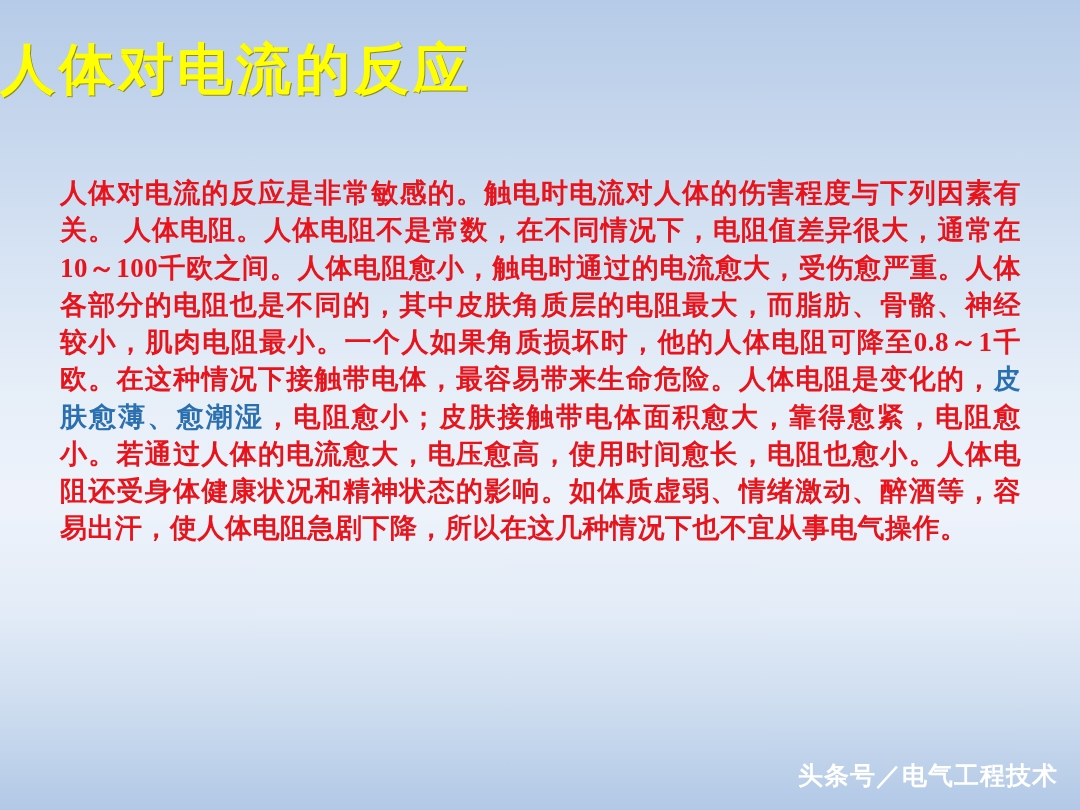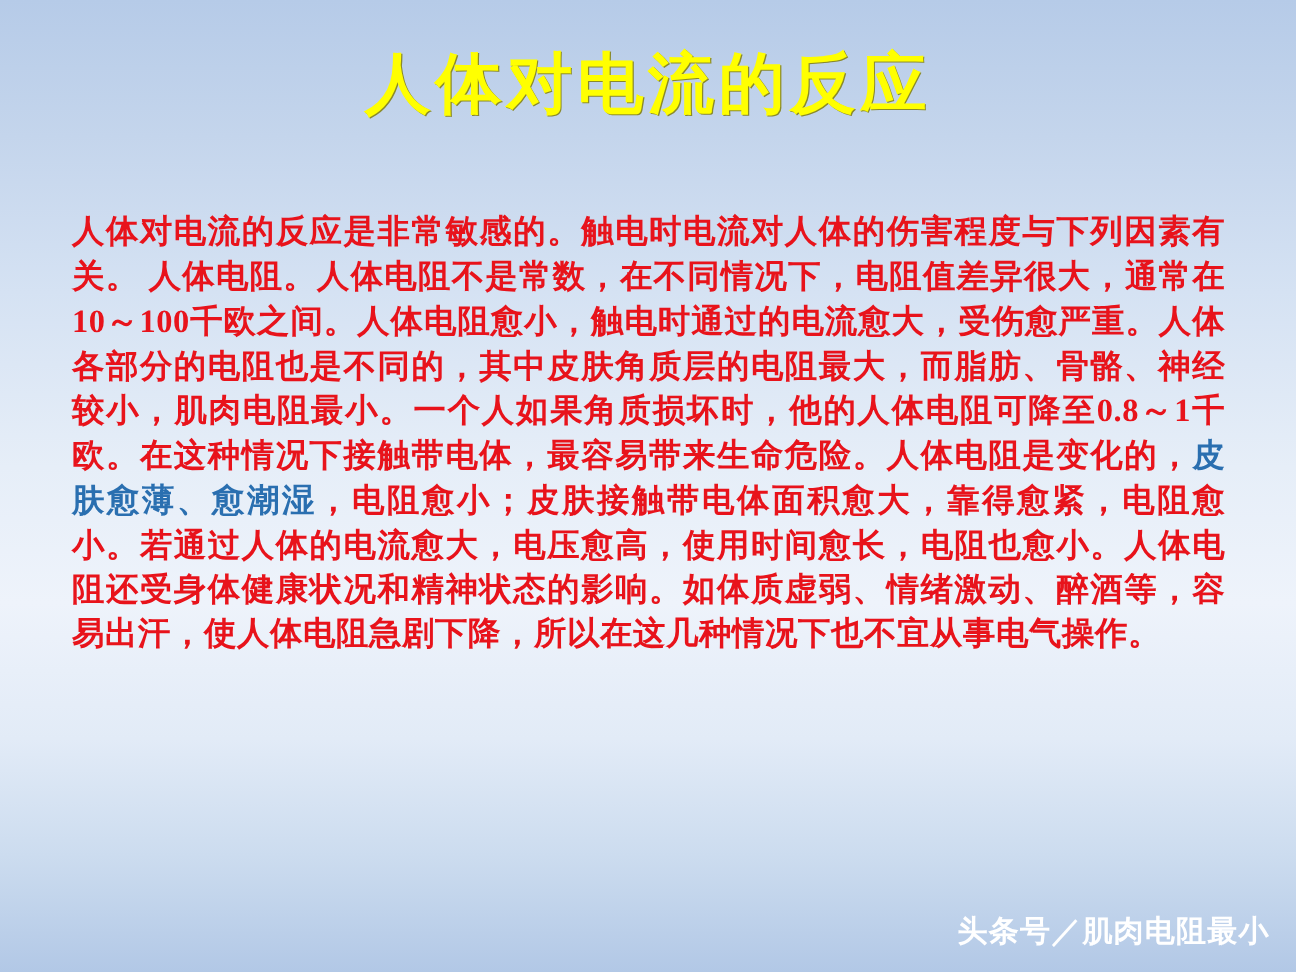--- a/index.html
+++ b/index.html
@@ -26,21 +26,21 @@
         #e2ebf7 76%,
         #ccdcef 88%,
         #b2c8e6 100%);
     overflow: hidden;
   }
   .title {
     position: absolute;
     top: 40px;
     left: 0;
     width: 1080px;
-    text-align: center;
+    text-align: left;
     font-family: "Liberation Serif", serif;
     font-size: 55px;
     font-weight: bold;
     color: #ffff00;
     letter-spacing: 4px;
     line-height: 1.1;
     text-shadow: 1px 1px 0 #8a8a2a;
   }
   .body-text {
     position: absolute;
@@ -80,15 +80,15 @@
 <body>
 
 <div class="slide">
 
   <div class="title">人体对电流的反应</div>
 
   <div class="body-text">
     <p class="para"><span>人体对电流的反应是非常敏感的。触电时电流对人体的伤害程度与下列因素有关。 人体电阻。人体电阻不是常数，在不同情况下，电阻值差异很大，通常在10～100千欧之间。人体电阻愈小，触电时通过的电流愈大，受伤愈严重。人体各部分的电阻也是不同的，其中皮肤角质层的电阻最大，而脂肪、骨骼、神经较小，肌肉电阻最小。一个人如果角质损坏时，他的人体电阻可降至0.8～1千欧。在这种情况下接触带电体，最容易带来生命危险。人体电阻是变化的，</span><span class="hl-blue">皮肤愈薄、愈潮湿</span><span>，电阻愈小；皮肤接触带电体面积愈大，靠得愈紧，电阻愈小。若通过人体的电流愈大，电压愈高，使用时间愈长，电阻也愈小。人体电阻还受身体健康状况和精神状态的影响。如体质虚弱、情绪激动、醉酒等，容易出汗，使人体电阻急剧下降，所以在这几种情况下也不宜从事电气操作。</span></p>
   </div>
 
-  <div class="watermark">头条号／肌肉电阻最小</div>
+  <div class="watermark">头条号／电气工程技术</div>
 
 </div>
 
 </body></html>

